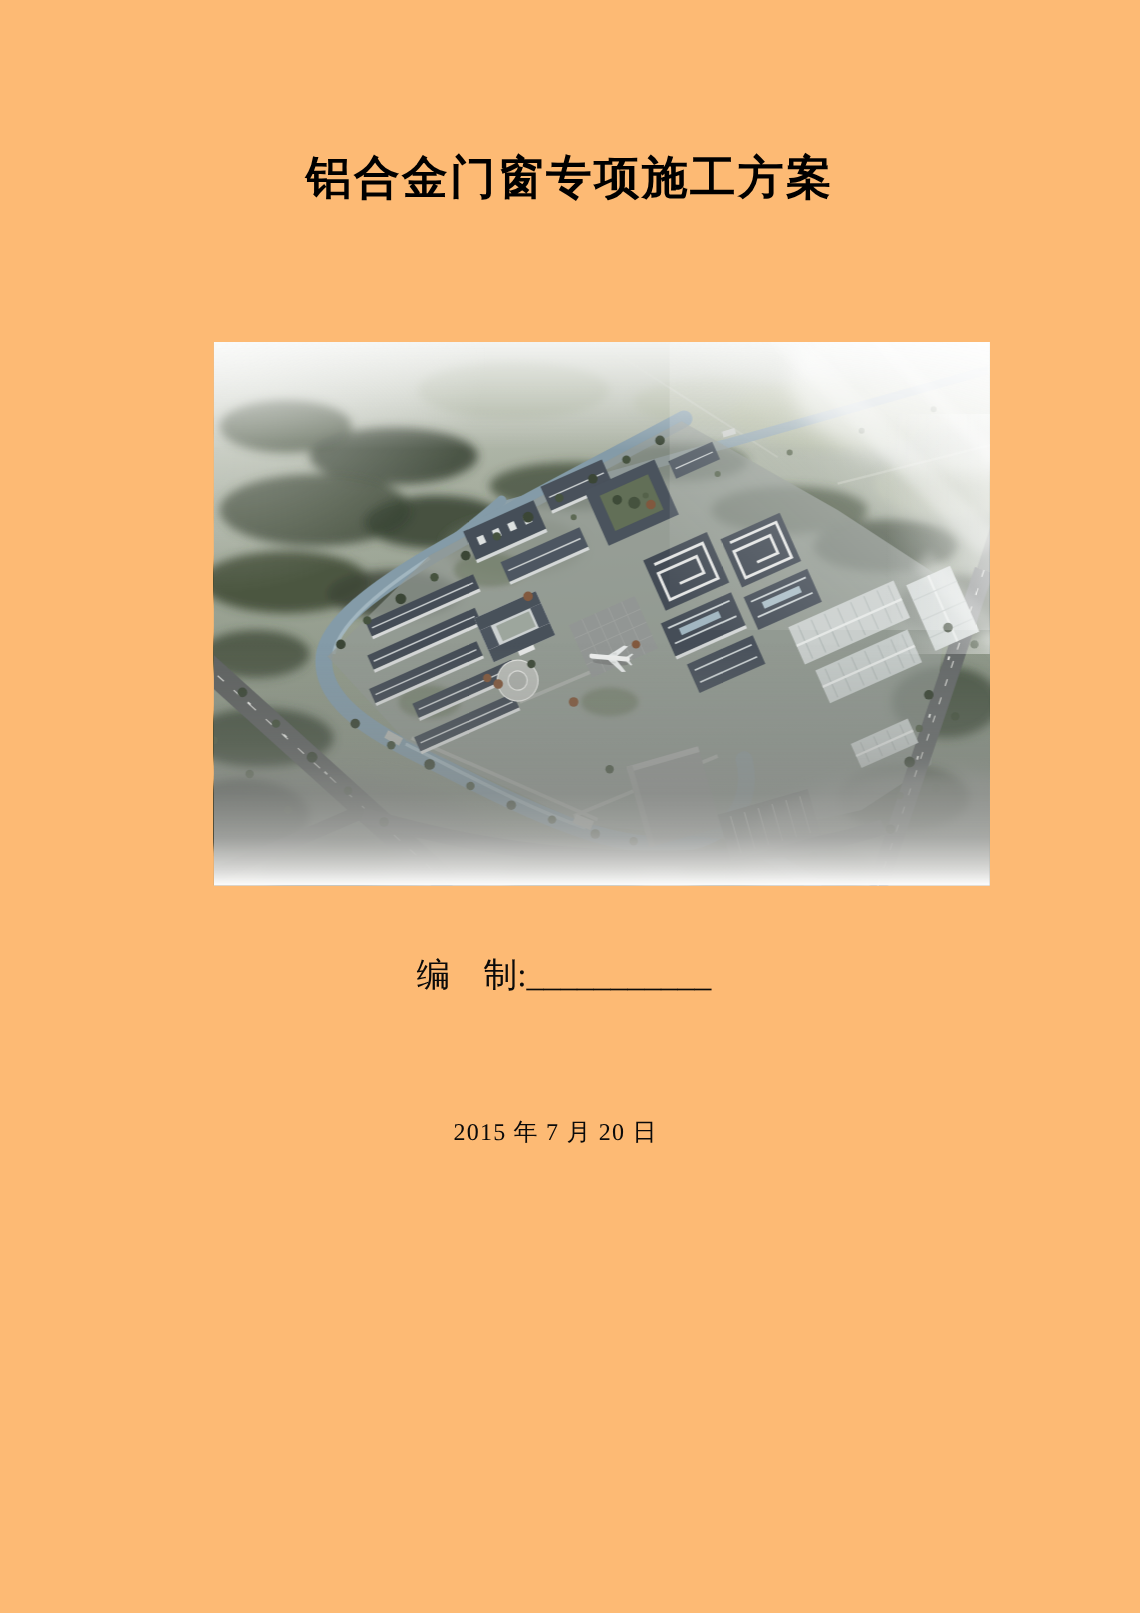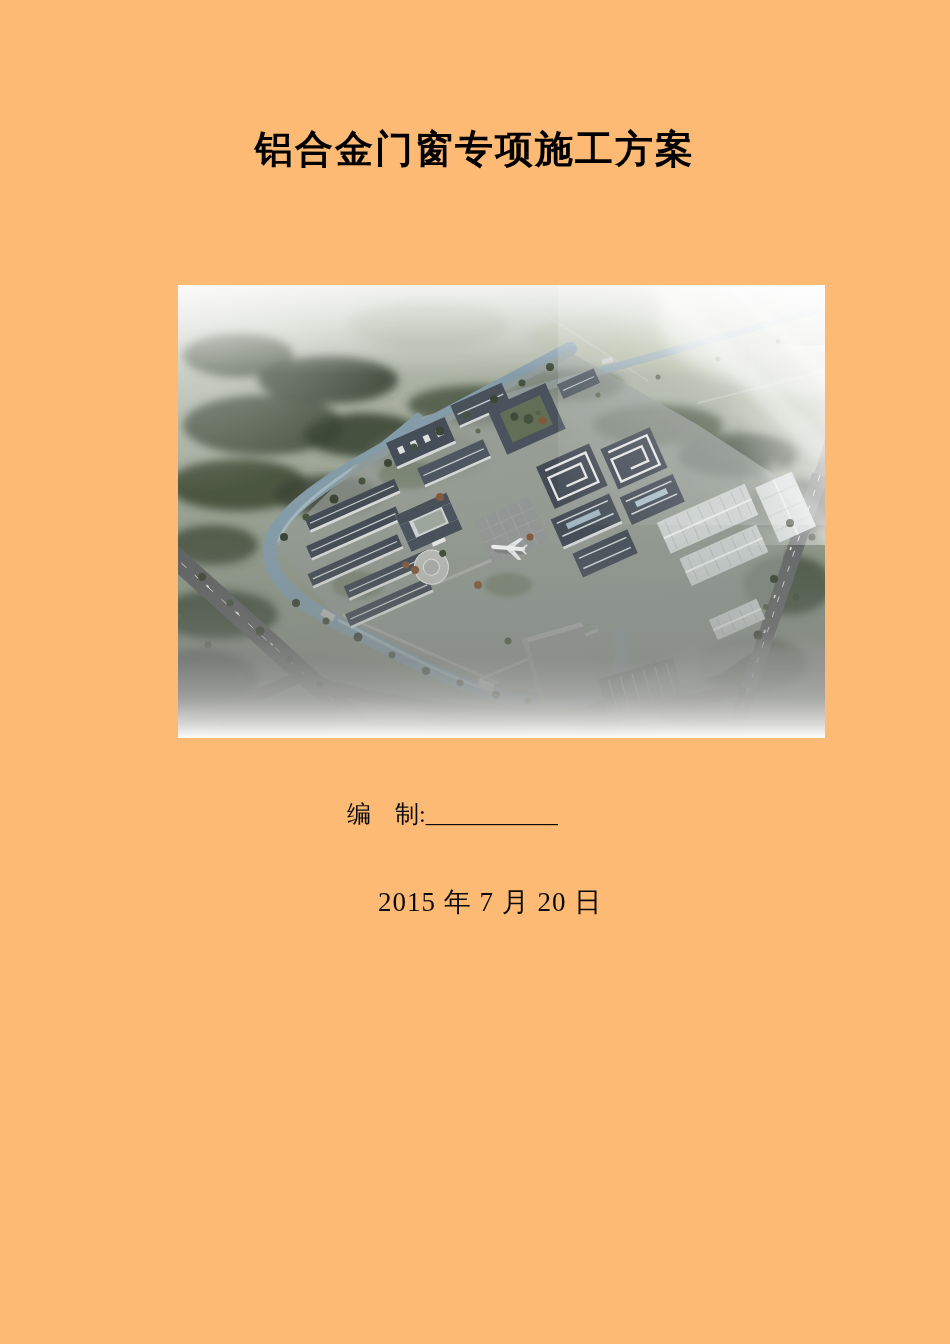--- a/index.html
+++ b/index.html
@@ -10,27 +10,27 @@
   .title{
     position:absolute;top:126px;left:0;width:950px;text-align:center;
     font-family:"Liberation Sans","DejaVu Sans",sans-serif;
     font-weight:bold;font-size:38px;line-height:46px;letter-spacing:2px;color:#000;margin:0;
   }
   .figure{
     position:absolute;left:178px;top:285px;width:647px;height:453px;
   }
   .figure svg{display:block;width:647px;height:453px;}
   .sign-block{
-    position:absolute;left:347px;top:791px;font-size:24px;line-height:46px;color:#0a0a0a;
+    position:absolute;left:347px;top:791px;font-size:28px;line-height:46px;color:#0a0a0a;
   }
   .sign-line{margin:0;white-space:pre;}
   .blank{letter-spacing:0;}
   .date{
-    position:absolute;left:378px;top:884px;margin:0;
-    font-size:27px;line-height:36px;letter-spacing:1px;color:#0a0a0a;white-space:pre;
+    position:absolute;left:378px;top:926px;margin:0;
+    font-size:20px;line-height:36px;letter-spacing:1px;color:#0a0a0a;white-space:pre;
   }
 </style>
 </head>
 <body>
 
 <div class="page">
 
   <h1 class="title">铝合金门窗专项施工方案</h1>
 
   <div class="figure">

